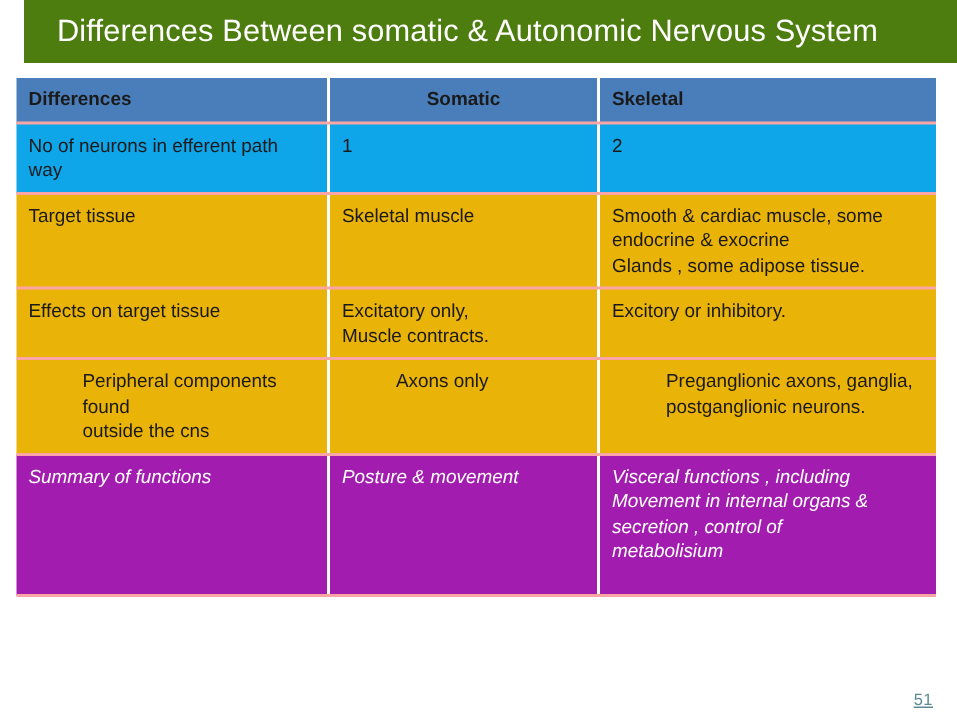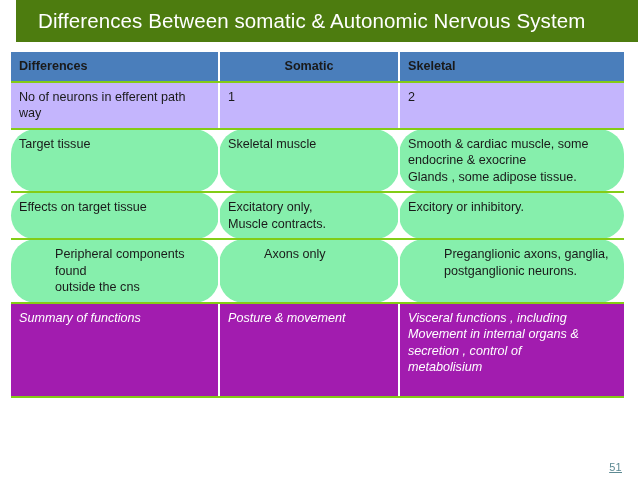--- a/index.html
+++ b/index.html
@@ -57,43 +57,43 @@
   table.data-table col.c2 { width: 225px; }
 
   table.data-table th,
   table.data-table td {
     vertical-align: top;
     padding: 6px 8px 6px 8px;
     font-size: 12.6px;
     line-height: 16.5px;
     color: #1a1a1a;
     border-right: 2px solid #ffffff;
-    border-bottom: 2px solid #84cc16;
+    border-bottom: 2px solid #fca5a5;
     word-wrap: break-word;
   }
   table.data-table th:last-child,
   table.data-table td:last-child { border-right: none; }
 
   thead th {
     background: #4a7ebb;
     color: #ffffff;
     font-weight: bold;
     font-size: 13px;
     text-align: left;
     height: 14px;
     padding-top: 6px;
     padding-bottom: 6px;
     border-bottom: 2px solid #ffffff;
   }
   thead th.center { text-align: center; }
 
   
-  tr.r-green td    { background: #c4b5fd; }
+  tr.r-green td    { background: #0ea5e9; }
   tr.r-peach td    { background: #fbd5b5; }
-  tr.r-bluegray td { background: #86efac; border-radius: 25px; }
+  tr.r-bluegray td { background: #eab308; }
   tr.r-brightgreen td { background: #7ac143; }
   tr.r-teal td {
     background: #a21caf;
     color: #ffffff;
     font-style: italic;
   }
   tr.r-teal td.tall { height: 80px; }
 
   tr.h1 td { height: 30px; }
   tr.h2 td { height: 30px; }

